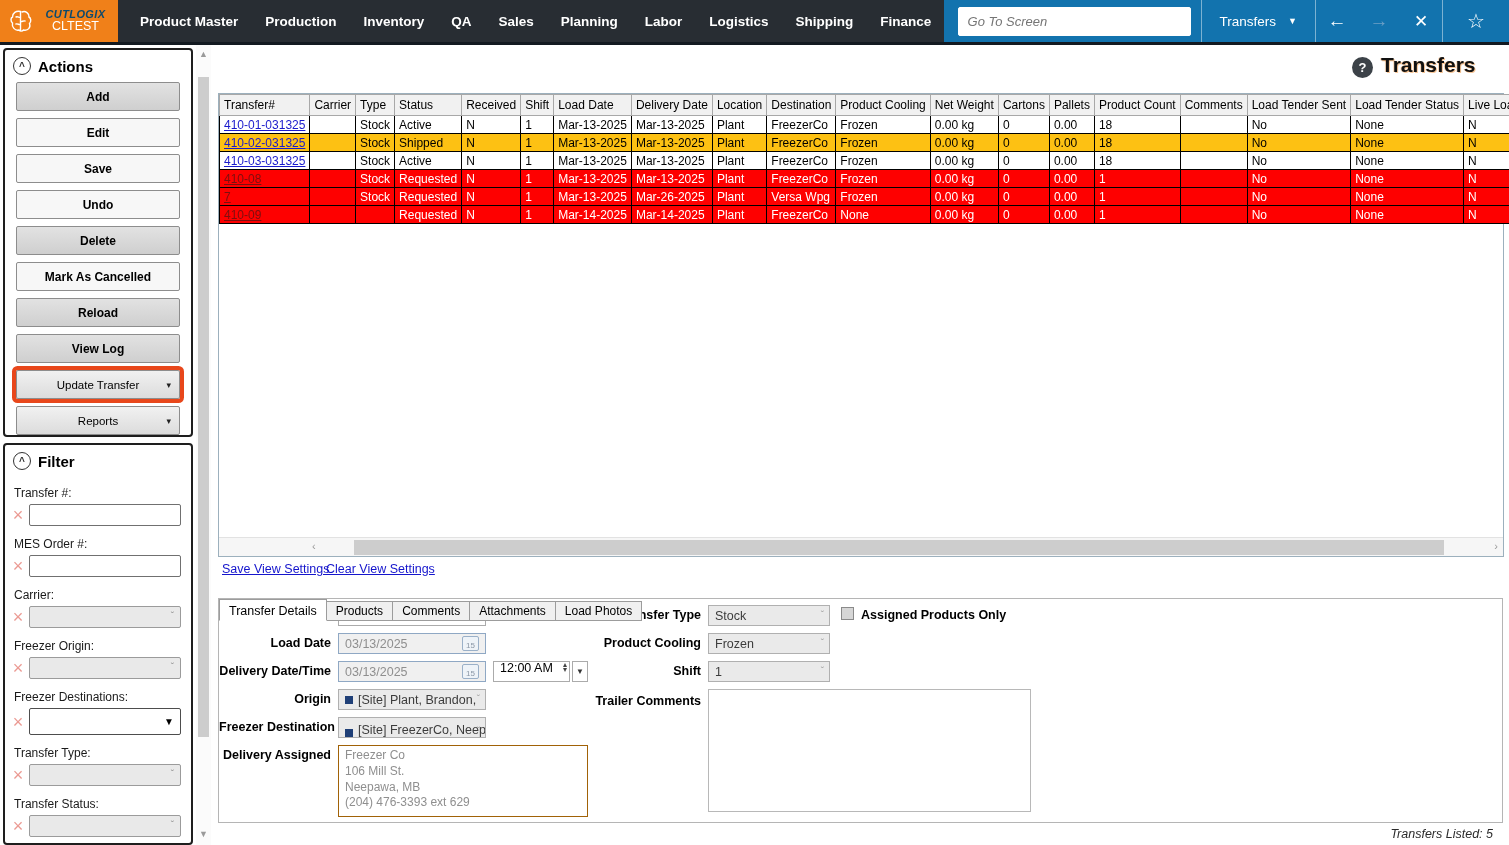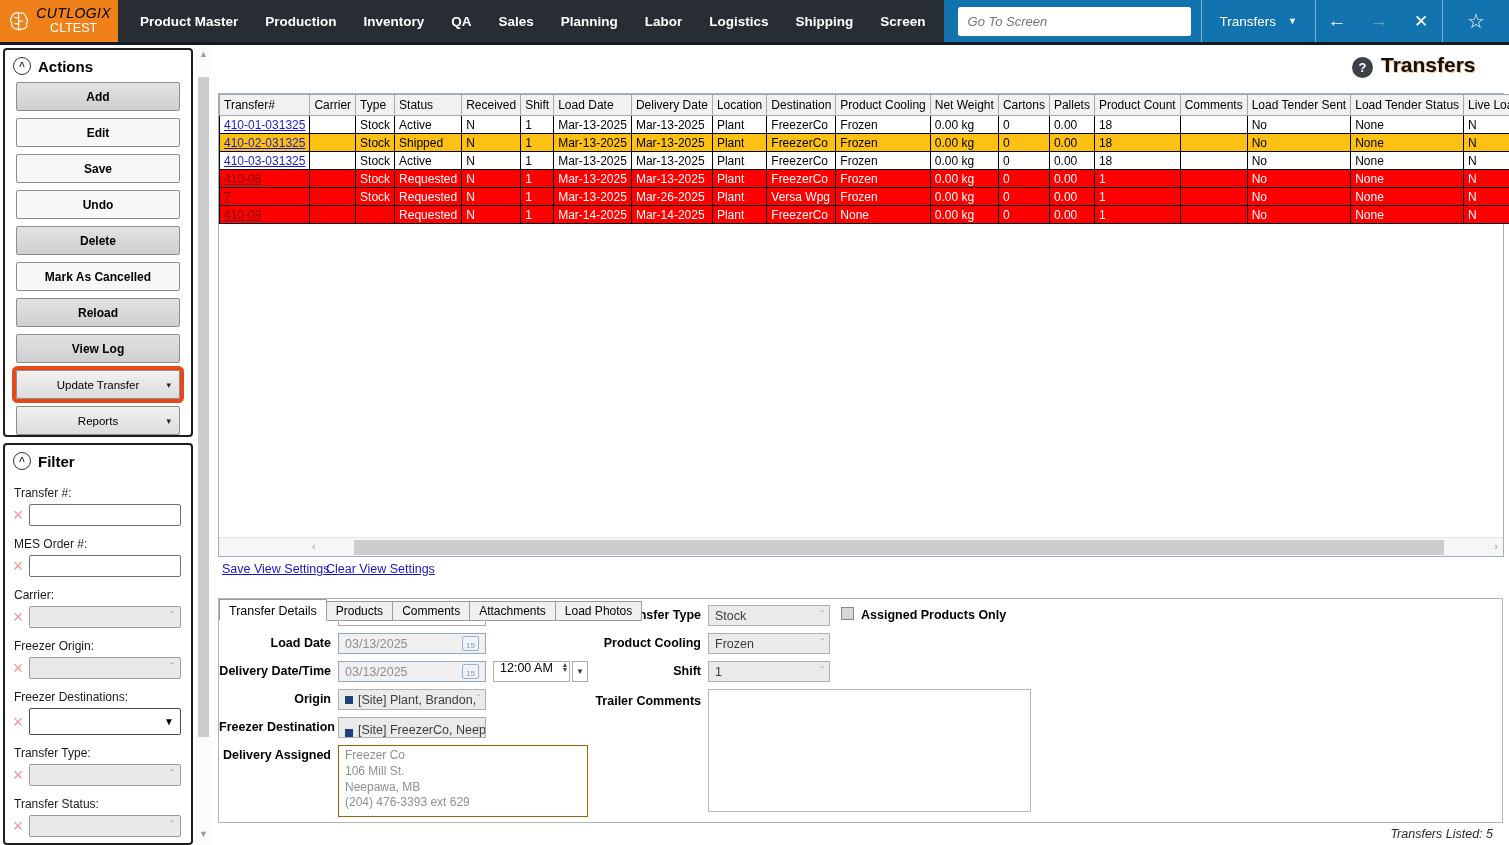--- a/index.html
+++ b/index.html
@@ -6,21 +6,21 @@
   body { background:#888; }
   .page { position:relative; width:1509px; height:845px; background:#ffffff;
           font-family:"Liberation Sans", sans-serif; overflow:hidden; }
 
   
   .topbar { position:absolute; top:0; left:0; width:1509px; height:45px;
             display:flex; background:#282d33; border-bottom:3px solid #131a21; }
   .logo { width:118px; height:100%; background:#f08019; display:flex; align-items:center;
           padding:0 7px; gap:6px; flex:none; }
   .logo-txt { display:flex; flex-direction:column; line-height:1.1; flex:1; text-align:center; }
-  .brand { font-style:italic; font-weight:normal; font-size:14px; color:#000000; letter-spacing:.4px; }
+  .brand { font-style:italic; font-weight:bold; font-size:11px; color:#0c4a6e; letter-spacing:.4px; }
   .env   { color:#ffffff; font-size:12.5px; }
   .nav   { display:flex; align-items:center; gap:27px; padding:0 22px; flex:1; min-width:0; }
   .nav-item { color:#fff; font-weight:bold; font-size:13.5px; white-space:nowrap; }
   .blue  { display:flex; align-items:center; background:#1273ae; height:100%; flex:none; }
   .goto  { width:233px; height:29px; margin:0 10px 0 14px; border:1px solid #fff; border-radius:2px;
            background:#fff; font-style:italic; color:#9a9a9a; font-size:13px; padding:0 9px;
            font-family:"Liberation Sans", sans-serif; outline:none; }
   .vsep  { width:1px; height:100%; background:rgba(255,255,255,.45); flex:none; }
   .screen-dd { display:flex; align-items:center; gap:12px; padding:0 18px; color:#fff; font-size:13.5px; }
   .dd-caret  { font-size:9px; }
@@ -143,21 +143,21 @@
     <div class="nav" id="nav-menu">
         <div class="nav-item">Product Master</div>
         <div class="nav-item">Production</div>
         <div class="nav-item">Inventory</div>
         <div class="nav-item">QA</div>
         <div class="nav-item">Sales</div>
         <div class="nav-item">Planning</div>
         <div class="nav-item">Labor</div>
         <div class="nav-item">Logistics</div>
         <div class="nav-item">Shipping</div>
-        <div class="nav-item">Screen</div>
+        <div class="nav-item">Finance</div>
         <div class="nav-item">Metrics</div>
         <div class="nav-item">System</div>
       </div>
 
     <div class="blue">
       <input class="goto" placeholder="Go To Screen" style="">
       <div class="vsep"></div>
       <div class="screen-dd">
         <span>Transfers</span>
         <span class="dd-caret">▼</span>

